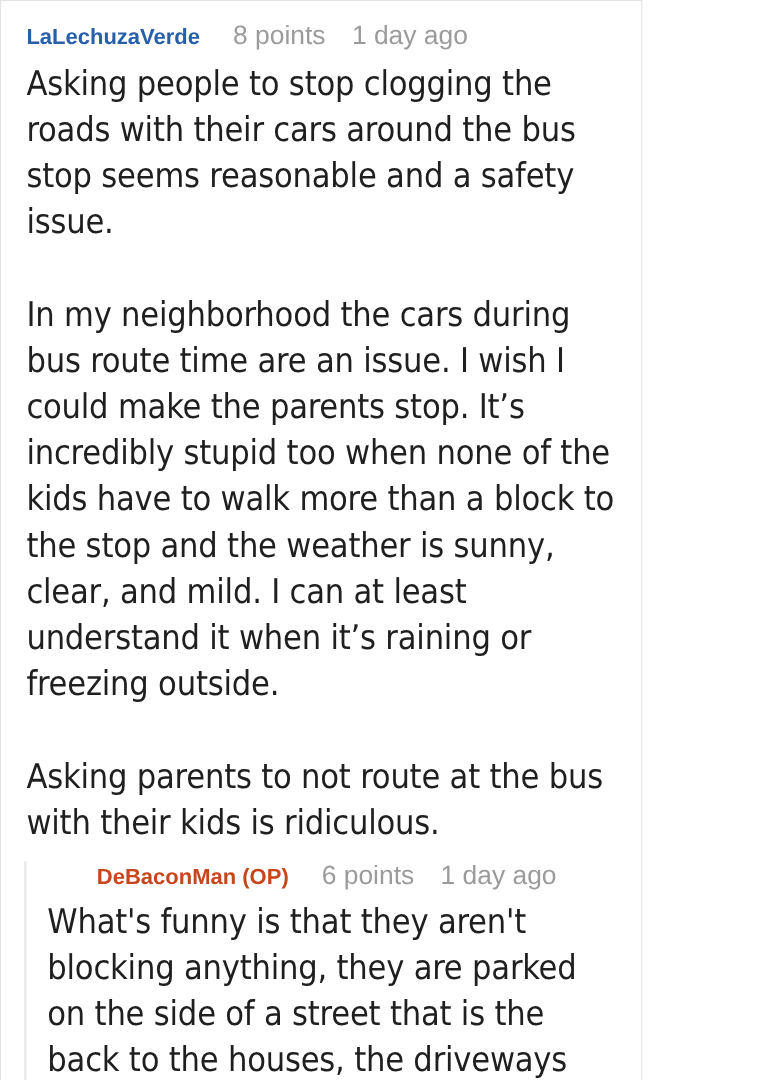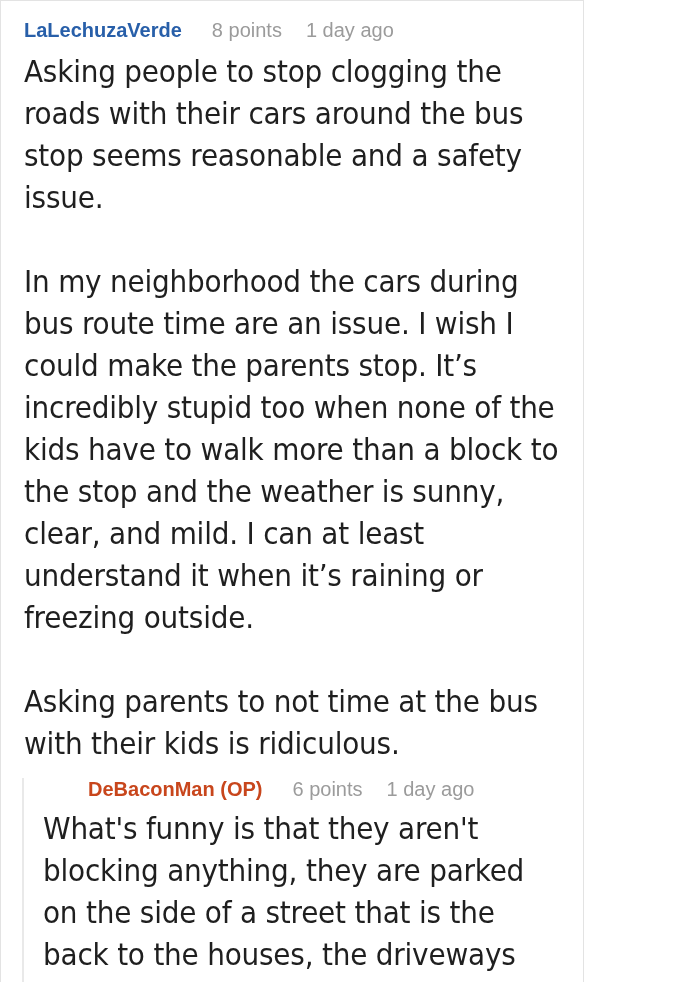--- a/index.html
+++ b/index.html
@@ -27,21 +27,21 @@
     font-weight: bold;
     font-size: 20px;
     text-decoration: none;
     color: var(--username_blue, #285fa9);
   }
   .reply .username {
     color: var(--op_orange, #c8461c);
   }
   .meta {
     color: var(--meta_gray, #9b9b9b);
-    font-size: 20px;
+    font-size: 24px;
     font-weight: 400;
   }
   .meta.points { margin-left: 30px; }
   .meta.time   { margin-left: 24px; }
   .comment-body p {
     margin: 0 0 42px 0;
     font-family: "DejaVu Sans", "Liberation Sans", sans-serif;
     font-stretch: condensed;
     font-size: 31px;
     line-height: 42px;
@@ -64,21 +64,21 @@
 
   <div>
     <div class="comment-header">
       <a href="#" class="username">LaLechuzaVerde</a>
       <span class="meta points">8 points</span>
       <span class="meta time">1 day ago</span>
     </div>
     <div class="comment-body">
       <p>Asking people to stop clogging the roads with their cars around the bus stop seems reasonable and a safety issue.</p>
       <p>In my neighborhood the cars during bus route time are an issue. I wish I could make the parents stop. It’s incredibly stupid too when none of the kids have to walk more than a block to the stop and the weather is sunny, clear, and mild. I can at least understand it when it’s raining or freezing outside.</p>
-      <p>Asking parents to not time at the bus with their kids is ridiculous.</p>
+      <p>Asking parents to not route at the bus with their kids is ridiculous.</p>
     </div>
   </div>
 
   <div class="reply">
     <div class="comment-header">
       <a href="#" class="username">DeBaconMan (OP)</a>
       <span class="meta points">6 points</span>
       <span class="meta time">1 day ago</span>
     </div>
     <div class="comment-body">

